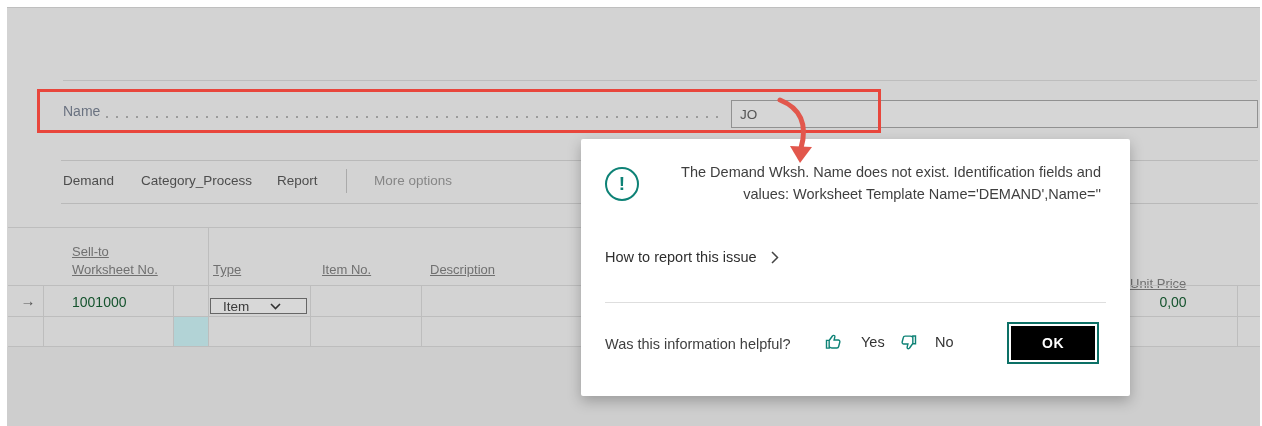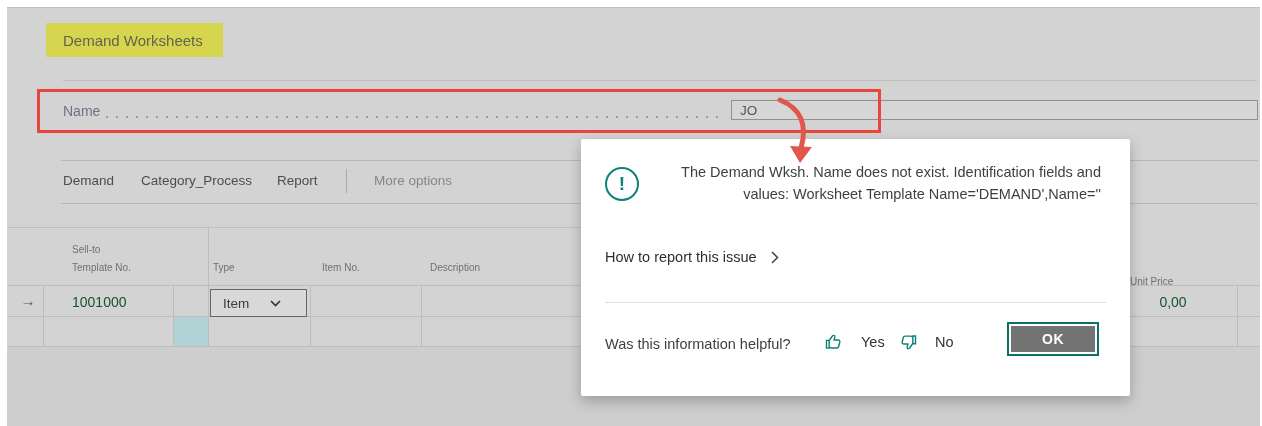--- a/index.html
+++ b/index.html
@@ -20,46 +20,46 @@
     font-size:15px;color:#64644b;
   }
   .title-rule{left:63px;top:80px;width:1194px;height:1px;background:#bdbdbd;}
   
   .name-label{left:63px;top:103px;font-size:14px;color:#6a7280;}
   .name-dots{
     left:106px;top:116px;width:616px;height:2px;
     background:repeating-linear-gradient(90deg,#9b9b9b 0 2px,transparent 2px 10px);
   }
   .name-input{
-    left:731px;top:100px;width:527px;height:20px;
+    left:731px;top:100px;width:527px;height:28px;
     border:1px solid #919191;background:#d6d6d6;color:#555555;
     font-size:13.5px;padding:0 0 0 8px;outline:none;
     font-family:"Liberation Sans",sans-serif;
   }
   
   .red-rect{
     left:37px;top:89px;width:844px;height:44px;
     border:3px solid #e8463c;z-index:10;pointer-events:none;
   }
   .red-arrow{left:772px;top:96px;z-index:11;pointer-events:none;}
   
   .menu-line-top{left:61px;top:160px;width:1197px;height:1px;background:#b9b9b9;}
   .menu-line-bottom{left:61px;top:203px;width:1197px;height:1px;background:#b9b9b9;}
   .menu-item{top:173px;font-size:13.5px;color:#4d4d4d;cursor:pointer;}
   .menu-more{top:173px;font-size:13.5px;color:#868686;cursor:pointer;}
   .menu-divider{left:346px;top:169px;width:1px;height:24px;background:#aaaaaa;}
   
   .tbl-top-line{left:8px;top:227px;width:573px;height:1px;background:#bdbdbd;}
   .hline{height:1px;background:#bdbdbd;left:8px;width:1252px;}
   .vline{width:1px;background:#bdbdbd;}
-  .hdr{font-size:10px;color:#707070;}
+  .hdr{font-size:13px;color:#707070;text-decoration:underline;}
   .cell-text{font-size:14px;color:#14532d;}
   .row-arrow{left:12px;top:292px;width:32px;text-align:center;font-size:15px;color:#555555;}
   .type-select{
-    left:210px;top:289px;width:97px;height:28px;border:1px solid #666666;
+    left:210px;top:298px;width:97px;height:16px;border:1px solid #666666;
     background:#d8d8d8;display:flex;align-items:center;
     padding:0 25px 0 12px;font-size:13.5px;color:#3a3a3a;cursor:pointer;
   }
   .type-select .lbl{flex:1;}
   .teal-cell{left:174px;top:317px;width:34px;height:29px;background:#b2d3d6;}
   .below-table{left:7px;top:347px;width:1253px;height:79px;background:#cecece;}
   
   .dialog{
     left:581px;top:139px;width:549px;height:257px;background:#ffffff;
     box-shadow:0 5px 14px rgba(0,0,0,0.25);z-index:5;border-radius:2px;
@@ -77,52 +77,49 @@
     position:absolute;left:24px;top:110px;display:flex;align-items:center;
     gap:14px;font-size:14.5px;font-weight:normal;color:#2e2e2e;cursor:pointer;
   }
   .dlg-divider{position:absolute;left:24px;top:163px;width:501px;height:1px;background:#dedede;}
   .dlg-helpful{position:absolute;left:24px;top:197px;font-size:14.5px;color:#3f3f3f;}
   .dlg-vote{
     position:absolute;top:193px;display:flex;align-items:center;gap:17px;
     font-size:14.5px;color:#333333;cursor:pointer;
   }
   .ok-btn{
-    position:absolute;left:426px;top:183px;width:92px;height:34px;
-    background:#737373;border:2px solid #0c7066;box-shadow:inset 0 0 0 2px #ffffff;
+    position:absolute;left:426px;top:183px;width:92px;height:42px;
+    background:#000000;border:2px solid #0c7066;box-shadow:inset 0 0 0 2px #ffffff;
     color:#ffffff;font-weight:bold;font-size:14px;letter-spacing:0.5px;
     font-family:"Liberation Sans",sans-serif;cursor:pointer;
   }
 </style>
 </head>
 <body>
 
 <div class="screen">
   <div class="content"></div>
 
-  <div class="abs title-highlight">
-    <span>Demand Worksheets</span>
-  </div>
   <div class="abs title-rule"></div>
 
   <span class="abs name-label">Name</span>
   <div class="abs name-dots"></div>
   <input class="abs name-input" readonly="" value="JO" style="">
 
   <div class="abs menu-line-top"></div>
   <span class="abs menu-item" style="left:63px">Demand</span>
   <span class="abs menu-item" style="left:141px">Category_Process</span>
   <span class="abs menu-item" style="left:277px">Report</span>
   <div class="abs menu-divider"></div>
   <span class="abs menu-more" style="left:374px">More options</span>
   <div class="abs menu-line-bottom"></div>
 
   <div class="abs tbl-top-line"></div>
   <span class="abs hdr" style="left:72px;top:244px">Sell-to</span>
-  <span class="abs hdr" style="left:72px;top:262px">Template No.</span>
+  <span class="abs hdr" style="left:72px;top:262px">Worksheet No.</span>
   <span class="abs hdr" style="left:213px;top:262px">Type</span>
   <span class="abs hdr" style="left:322px;top:262px">Item No.</span>
   <span class="abs hdr" style="left:430px;top:262px">Description</span>
   <span class="abs hdr" style="left:1130px;top:276px;width:86px;">Unit Price</span>
 
   <div class="abs hline" style="top:285px"></div>
   <div class="abs hline" style="top:316px"></div>
   <div class="abs hline" style="top:346px"></div>
   <div class="abs vline" style="left:43px;top:285px;height:61px"></div>
   <div class="abs vline" style="left:173px;top:285px;height:61px"></div>

